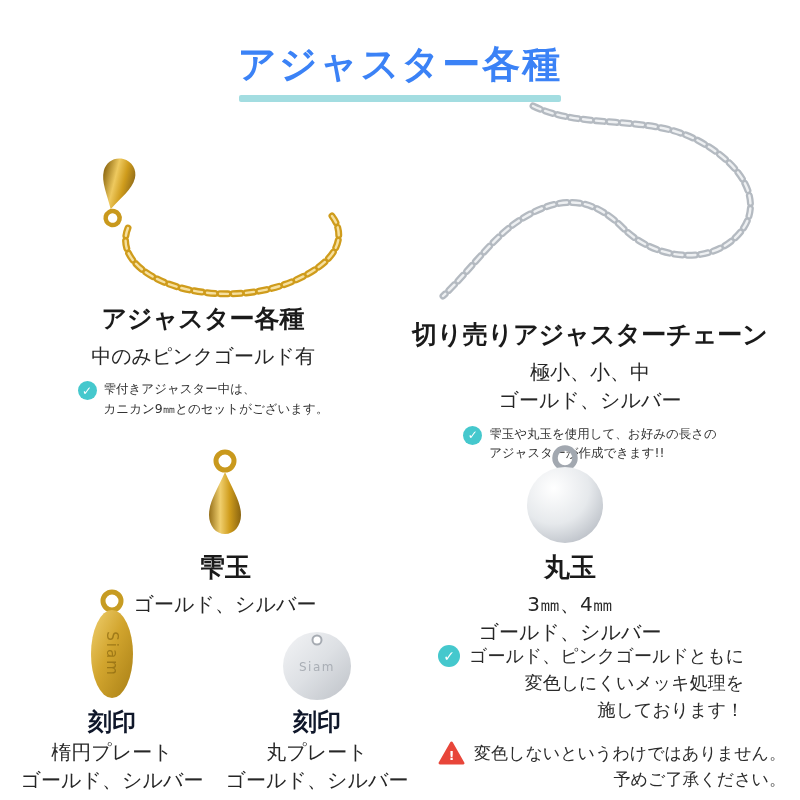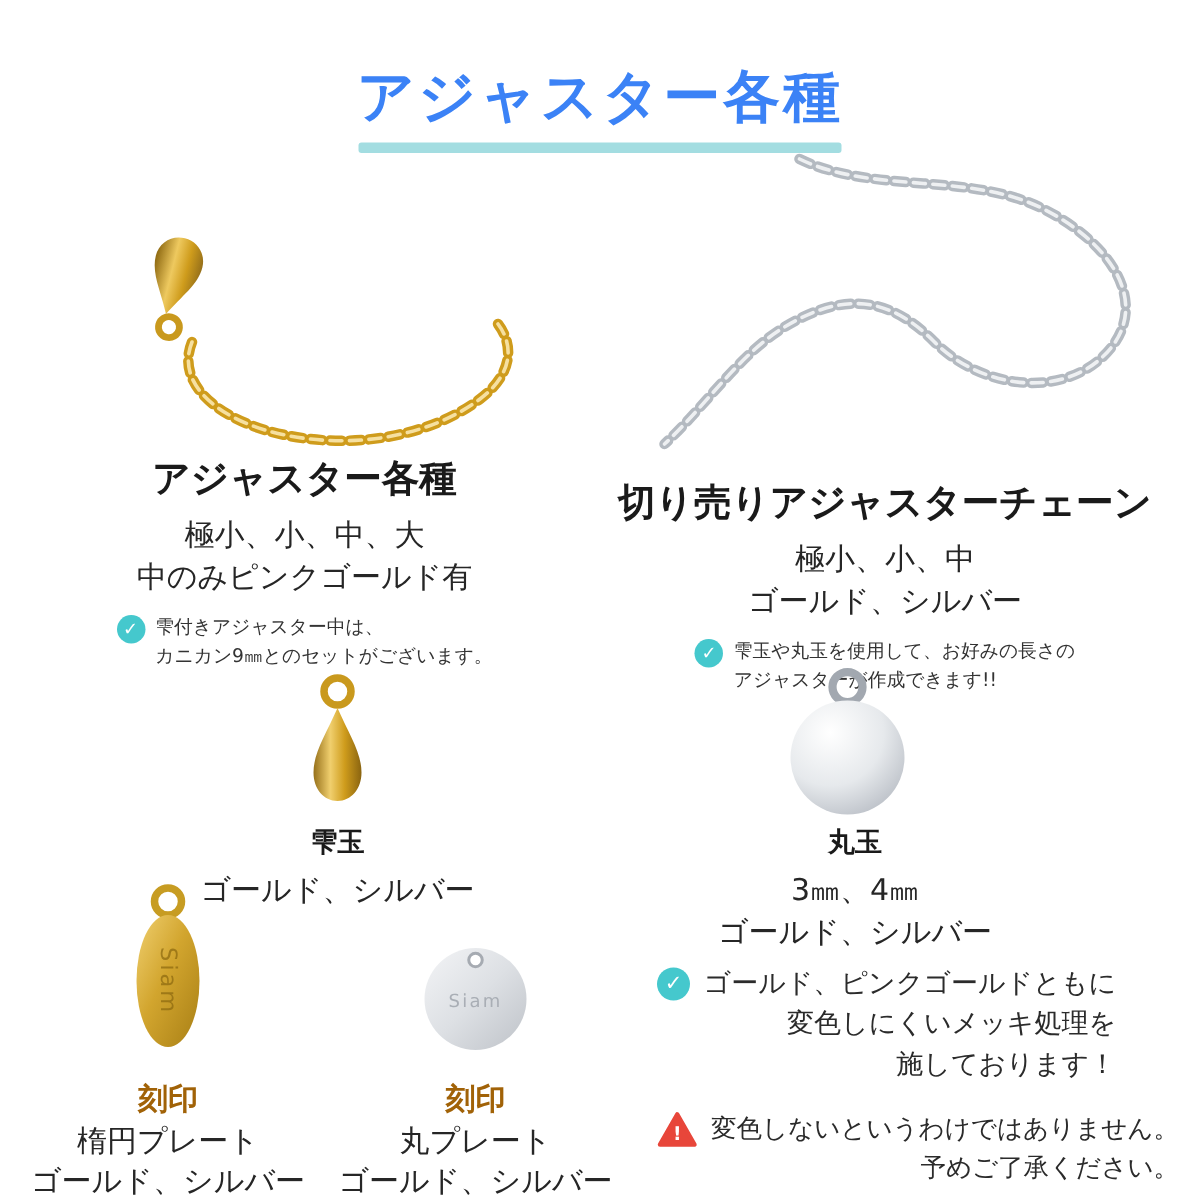--- a/index.html
+++ b/index.html
@@ -18,23 +18,23 @@
   .block p.big { font-size:20px; color:#262626; line-height:1.42; }
 
   .note { display:flex; align-items:flex-start; justify-content:center; gap:7px; margin-top:9px; text-align:left; }
   .note .txt { font-size:12.5px; line-height:1.55; color:#333333; }
 
   .check { flex:0 0 auto; width:19px; height:19px; border-radius:50%; background:#45c8cd; color:#ffffff;
            font-size:12px; font-weight:bold; display:flex; align-items:center; justify-content:center; margin-top:2px; }
   .check.big { width:22px; height:22px; font-size:14px; margin-top:3px; }
 
   .label-block { position:absolute; text-align:center; }
-  .label-block h3 { font-size:18px; font-weight:bold; color:#1a1a1a; margin-bottom:6px; line-height:1.35; }
+  .label-block h3 { font-size:26px; font-weight:bold; color:#1a1a1a; margin-bottom:6px; line-height:1.35; }
   .label-block p { font-size:20px; color:#262626; line-height:1.38; }
-  .label-block p.strong { font-size:20px; font-weight:bold; color:#a16207;margin-top:13px; }
+  .label-block p.strong { font-size:24px; font-weight:bold; color:#0f172a; }
 
   .sidenote { position:absolute; display:flex; align-items:flex-start; gap:9px; text-align:left; }
   .sidenote .txt { font-size:18px; line-height:1.5; color:#2b2b2b;text-align:right; }
   .sidenote.warn .txt { font-size:17px; line-height:1.55; }
   .warn-icon { width:27px; height:25px; flex:0 0 auto; margin-top:1px; }
 </style>
 </head>
 <body>
 
 <div class="canvas">
@@ -61,21 +61,20 @@
     <path d="M92 80 C80 110 114 134 154 142 C202 152 252 142 284 118 C304 103 308 84 296 68" fill="none" stroke="#f6e0a0" stroke-width="2.4" stroke-dasharray="8 5" stroke-linecap="round"></path>
   </svg>
 
   <svg class="img" style="left:415px;top:98px" width="375" height="212" viewBox="0 0 375 212">
     <path d="M118 8 C168 32 232 16 282 42 C332 68 352 110 320 140 C290 168 238 160 208 130 C178 100 148 96 108 120 C78 138 56 172 28 198" fill="none" stroke="#b4bac1" stroke-width="7" stroke-dasharray="8 5" stroke-linecap="round"></path>
     <path d="M118 8 C168 32 232 16 282 42 C332 68 352 110 320 140 C290 168 238 160 208 130 C178 100 148 96 108 120 C78 138 56 172 28 198" fill="none" stroke="#eef0f2" stroke-width="2.4" stroke-dasharray="8 5" stroke-linecap="round"></path>
   </svg>
 
   <section class="block" style="left:38px;top:302px;width:330px">
     <h2>アジャスター各種</h2>
-    <p class="big">極小、小、中、大</p>
     <p class="big">中のみピンクゴールド有</p>
     <div class="note">
       <span class="check">✓</span>
       <span class="txt">
         <span>雫付きアジャスター中は、</span><br>
         <span>カニカン9㎜とのセットがございます。</span>
       </span>
     </div>
   </section>
 

